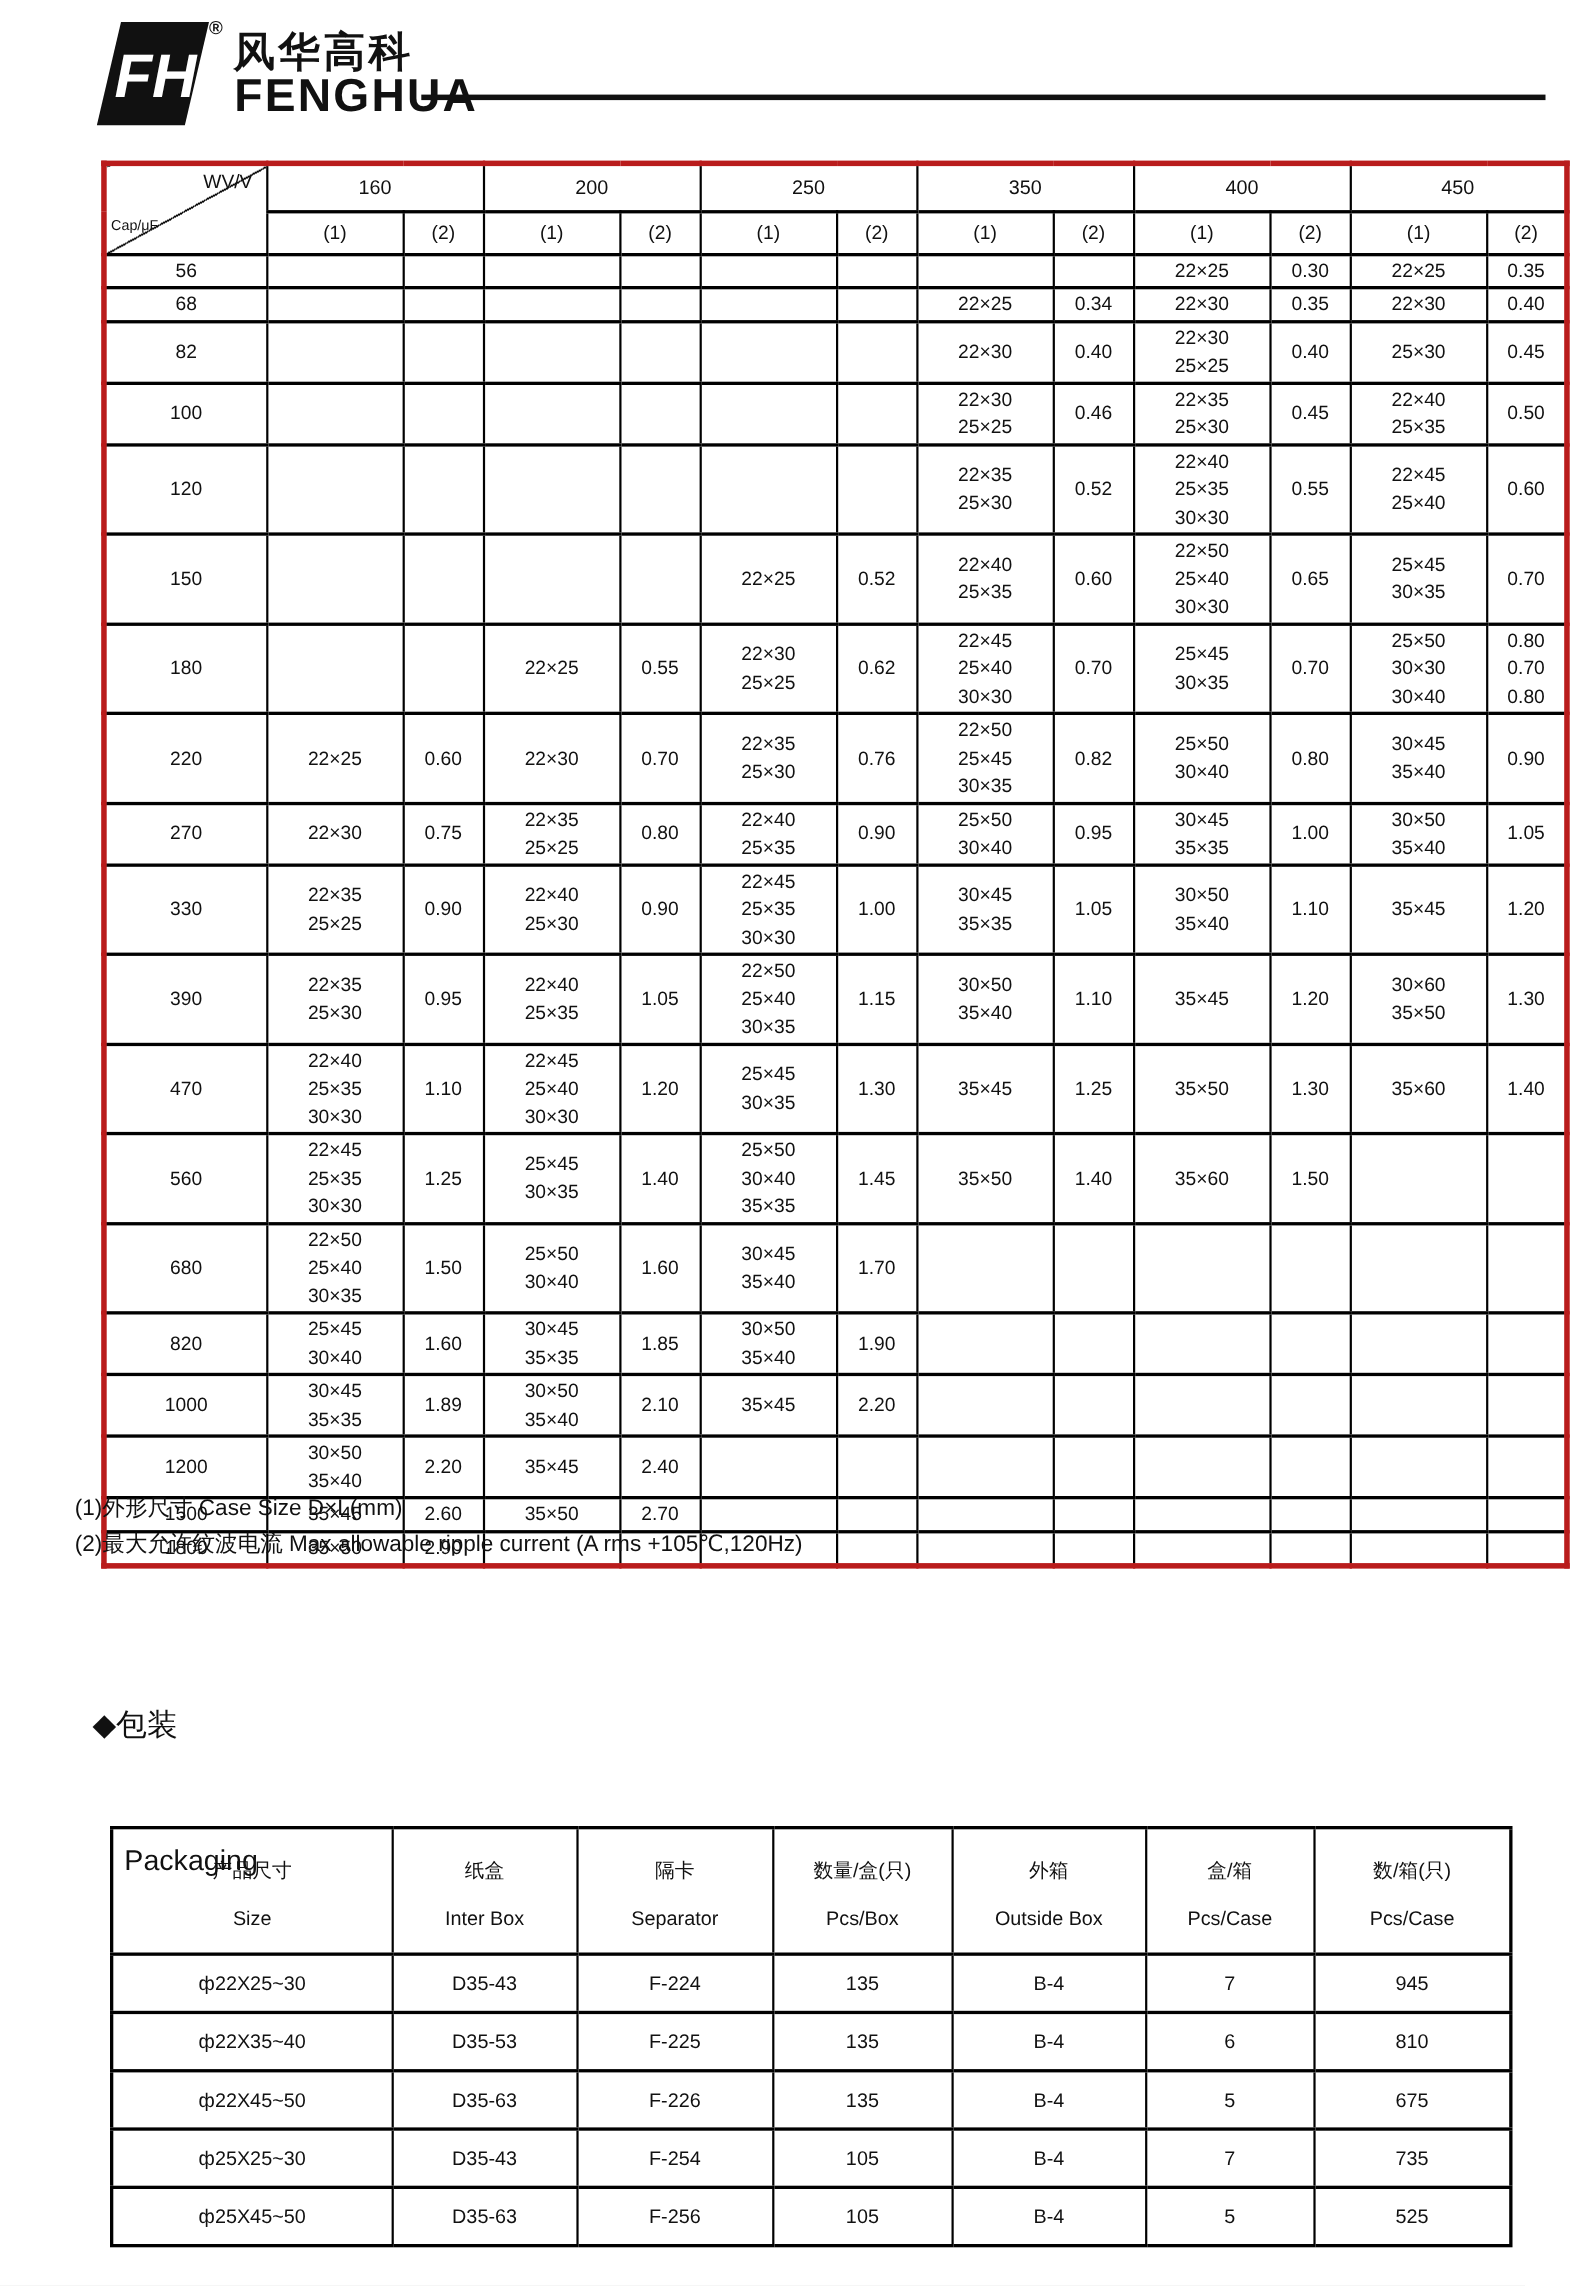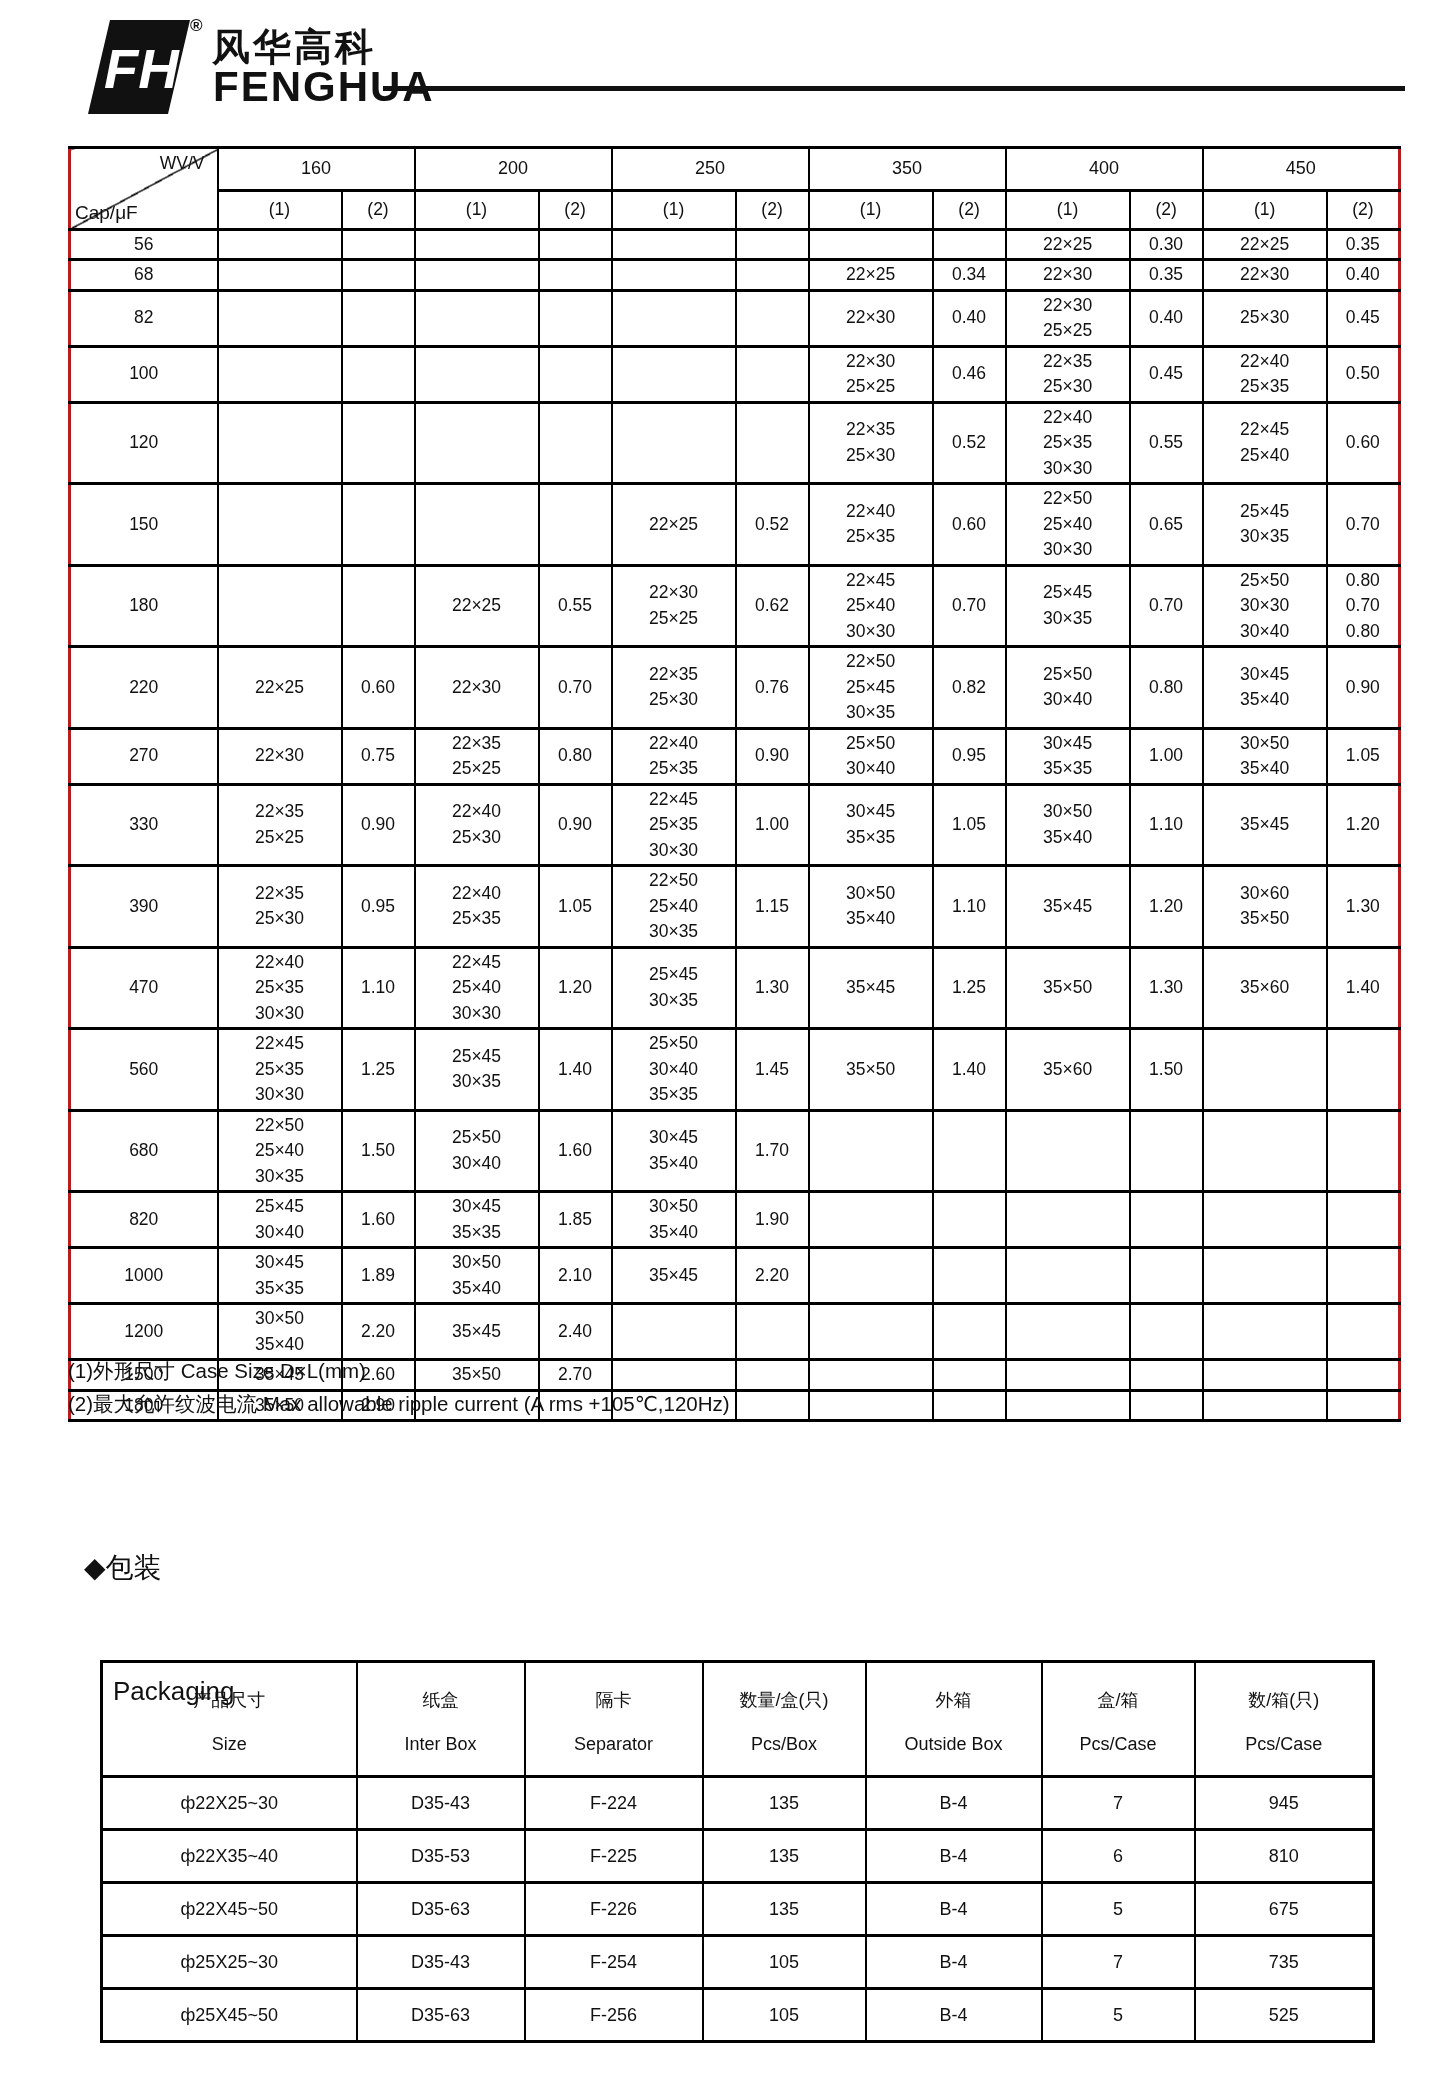--- a/index.html
+++ b/index.html
@@ -8,31 +8,31 @@
   
   .logo-mark{position:absolute;left:88px;top:20px;width:102px;height:94px;}
   .reg-mark{position:absolute;left:190px;top:16px;font-size:17px;font-weight:bold;}
   .logo-cn{position:absolute;left:212px;top:22px;font-size:38px;font-weight:bold;letter-spacing:3px;}
   .logo-en{position:absolute;left:213px;top:63px;font-size:42px;font-weight:bold;letter-spacing:2px;}
   .doc-title{position:absolute;right:48px;top:26px;font-size:31px;font-weight:bold;letter-spacing:0.5px;white-space:nowrap;}
   .header-rule{position:absolute;left:383px;top:86px;width:1022px;height:5px;background:#111;}
   
   .spec-wrap{position:absolute;left:68px;top:146px;}
   table{border-collapse:collapse;table-layout:fixed;}
-  .spec{width:1330px;border:3px solid #b91c1c;}
+  .spec{width:1330px;border:5px solid #b91c1c;margin-left:24px;}
   .spec td{border:2px solid #000;border-top-width:3px;border-bottom-width:3px;
            text-align:center;vertical-align:middle;font-size:17.5px;line-height:25.5px;
            padding:1px 0;white-space:pre-line;}
   .spec td.vhead{height:29px;font-size:18px;}
   .spec td.shead{height:26px;}
   .spec td.cap{font-size:17.5px;}
   .corner{position:relative;width:148px;
           background:linear-gradient(to bottom right,transparent 49.5%,#000 49.5%,#000 50.6%,transparent 50.6%);}
   .corner .wv{position:absolute;top:2px;right:12px;font-size:17.5px;}
-  .corner .cap-lbl{position:absolute;bottom:2px;left:4px;font-size:19px;text-align:center;}
+  .corner .cap-lbl{position:absolute;bottom:12px;left:4px;font-size:13px;text-align:center;}
   
   .footnotes{position:absolute;left:68px;top:1354px;font-size:20.5px;line-height:33px;}
   
   .pack-bullet{position:absolute;left:84px;top:1549px;font-size:28px;}
   .pack-en{position:absolute;left:113px;top:1676px;font-size:26px;}
   .pack-wrap{position:absolute;left:100px;top:1660px;}
   .pack{width:1272px;border:3px solid #000;}
   .pack td{border:2px solid #000;border-top-width:3px;border-bottom-width:3px;
            text-align:center;vertical-align:middle;font-size:18px;}
   .pack td.phead{height:100px;padding:6px 0;}

